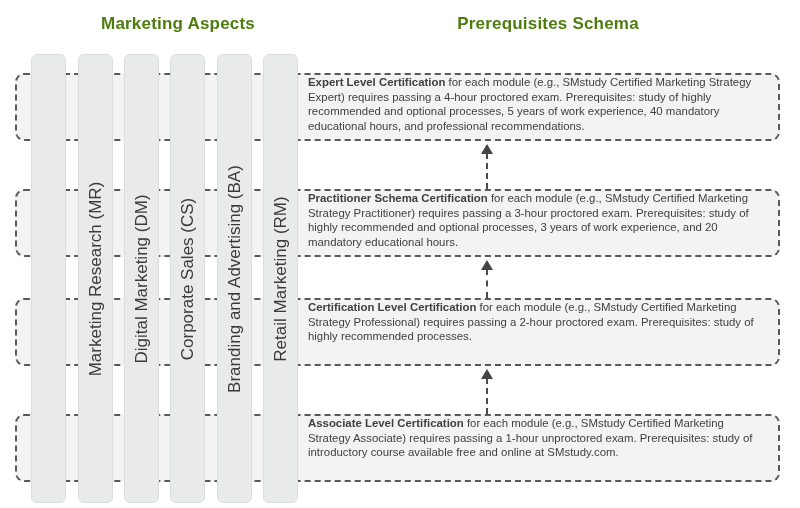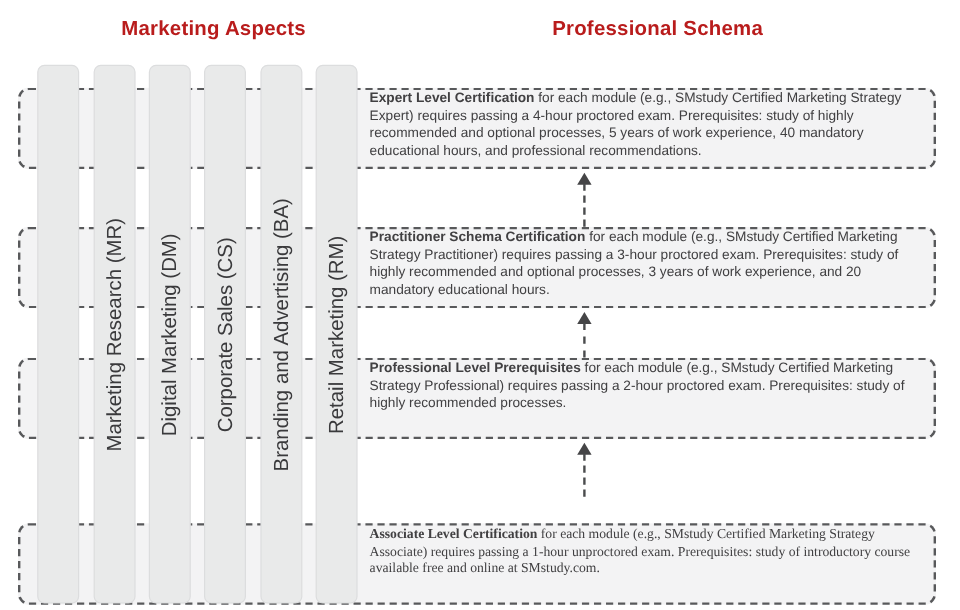--- a/index.html
+++ b/index.html
@@ -13,21 +13,21 @@
     width: 800px;
     height: 508px;
     background: #ffffff;
     overflow: hidden;
   }
   .col-title {
     position: absolute;
     top: 14px;
     font-size: 17px;
     font-weight: bold;
-    color: #b91c1c;
+    color: #4d7c0f;
     text-align: center;
     letter-spacing: 0.2px;
   }
   .col-title.left  { left: 0;     width: 356px; }
   .col-title.right { left: 308px; width: 480px; }
 
   
   .band {
     position: absolute;
     left: 15px;
@@ -37,21 +37,21 @@
     border: 2px dashed #58595b;
     border-radius: 9px;
     background: #f3f3f4;
     display: flex;
     align-items: flex-start;
     z-index: 1;
   }
   .band.b1 { top: 73px;  }
   .band.b2 { top: 189px; }
   .band.b3 { top: 298px; }
-  .band.b4 { top: 436px; font-family: Liberation Serif, serif; }
+  .band.b4 { top: 414px; }
   .band p {
     margin: 0 14px 0 291px;
     font-size: 11.4px;
     line-height: 14.5px;
     color: #414042;
   }
   .band p .lvl-name { font-weight: bold; }
 
   
   .bar {
@@ -106,30 +106,30 @@
     width: 0;
     border-left: 2px dashed #4a4b4d;
   }
 </style>
 </head>
 <body>
 
 <div class="canvas">
 
   <div class="col-title left">Marketing Aspects</div>
-  <div class="col-title right">Professional Schema</div>
+  <div class="col-title right">Prerequisites Schema</div>
 
   <div class="band b1">
     <p><span class="lvl-name">Expert Level Certification</span><span> for each module (e.g., SMstudy Certified Marketing Strategy Expert) requires passing a 4-hour proctored exam. Prerequisites: study of highly recommended and optional processes, 5 years of work experience, 40 mandatory educational hours, and professional recommendations.</span></p>
   </div>
   <div class="band b2">
     <p><span class="lvl-name">Practitioner Schema Certification</span><span> for each module (e.g., SMstudy Certified Marketing Strategy Practitioner) requires passing a 3-hour proctored exam. Prerequisites: study of highly recommended and optional processes, 3 years of work experience, and 20 mandatory educational hours.</span></p>
   </div>
   <div class="band b3">
-    <p><span class="lvl-name">Professional Level Prerequisites</span><span> for each module (e.g., SMstudy Certified Marketing Strategy Professional) requires passing a 2-hour proctored exam. Prerequisites: study of highly recommended processes.</span></p>
+    <p><span class="lvl-name">Certification Level Certification</span><span> for each module (e.g., SMstudy Certified Marketing Strategy Professional) requires passing a 2-hour proctored exam. Prerequisites: study of highly recommended processes.</span></p>
   </div>
   <div class="band b4">
     <p><span class="lvl-name">Associate Level Certification</span><span> for each module (e.g., SMstudy Certified Marketing Strategy Associate) requires passing a 1-hour unproctored exam. Prerequisites: study of introductory course available free and online at SMstudy.com.</span></p>
   </div>
 
   <div class="bar p1">
     <span class="bar-label"></span>
   </div>
   <div class="bar p2">
     <span class="bar-label">Marketing Research (MR)</span>

